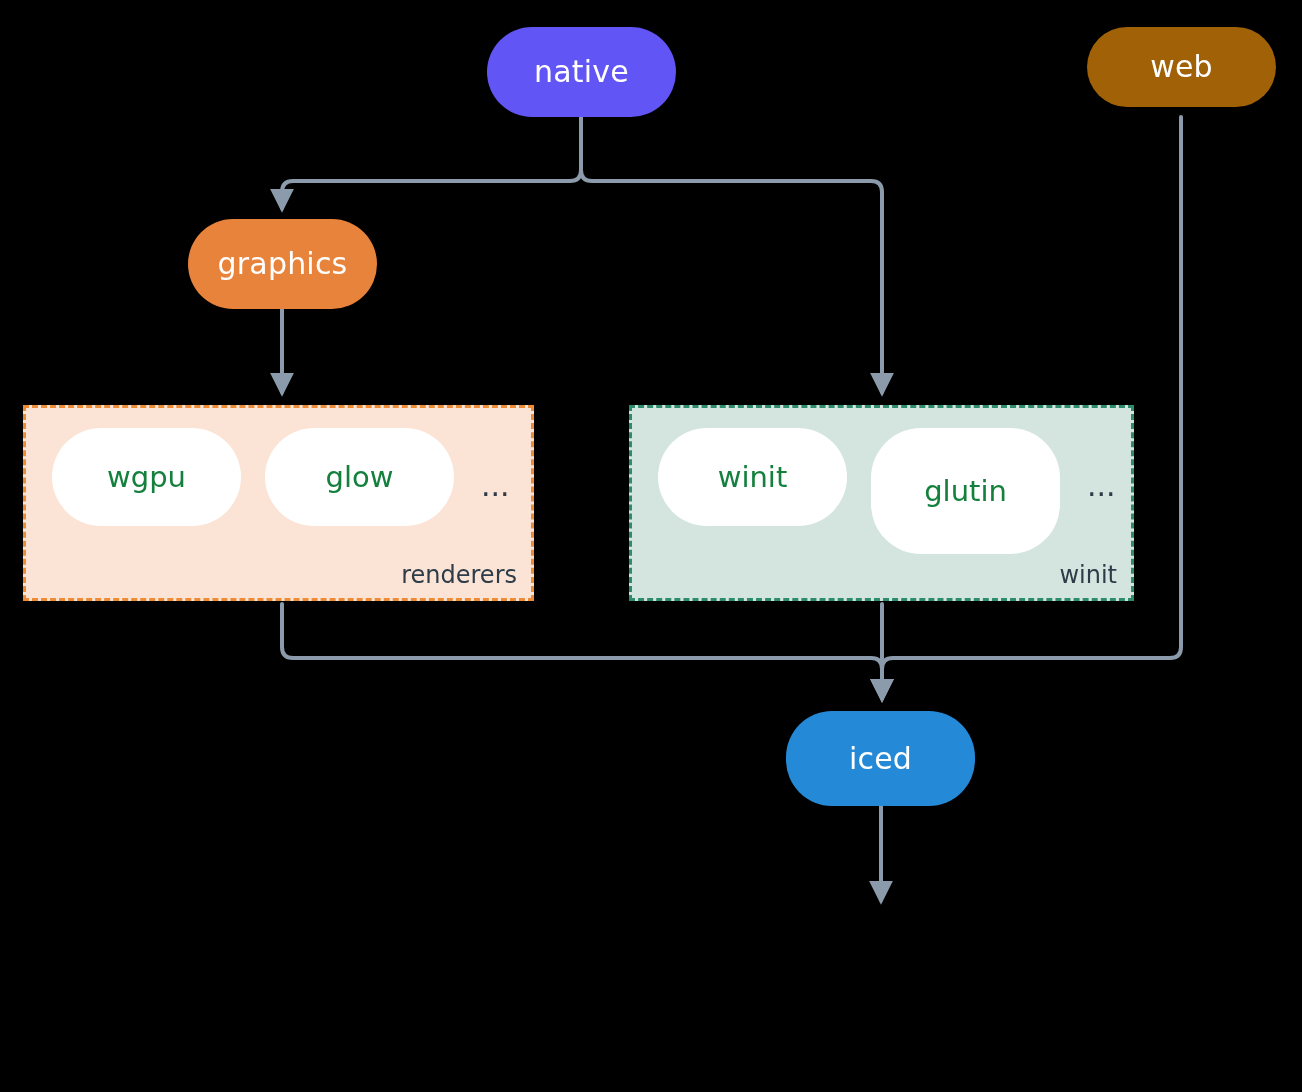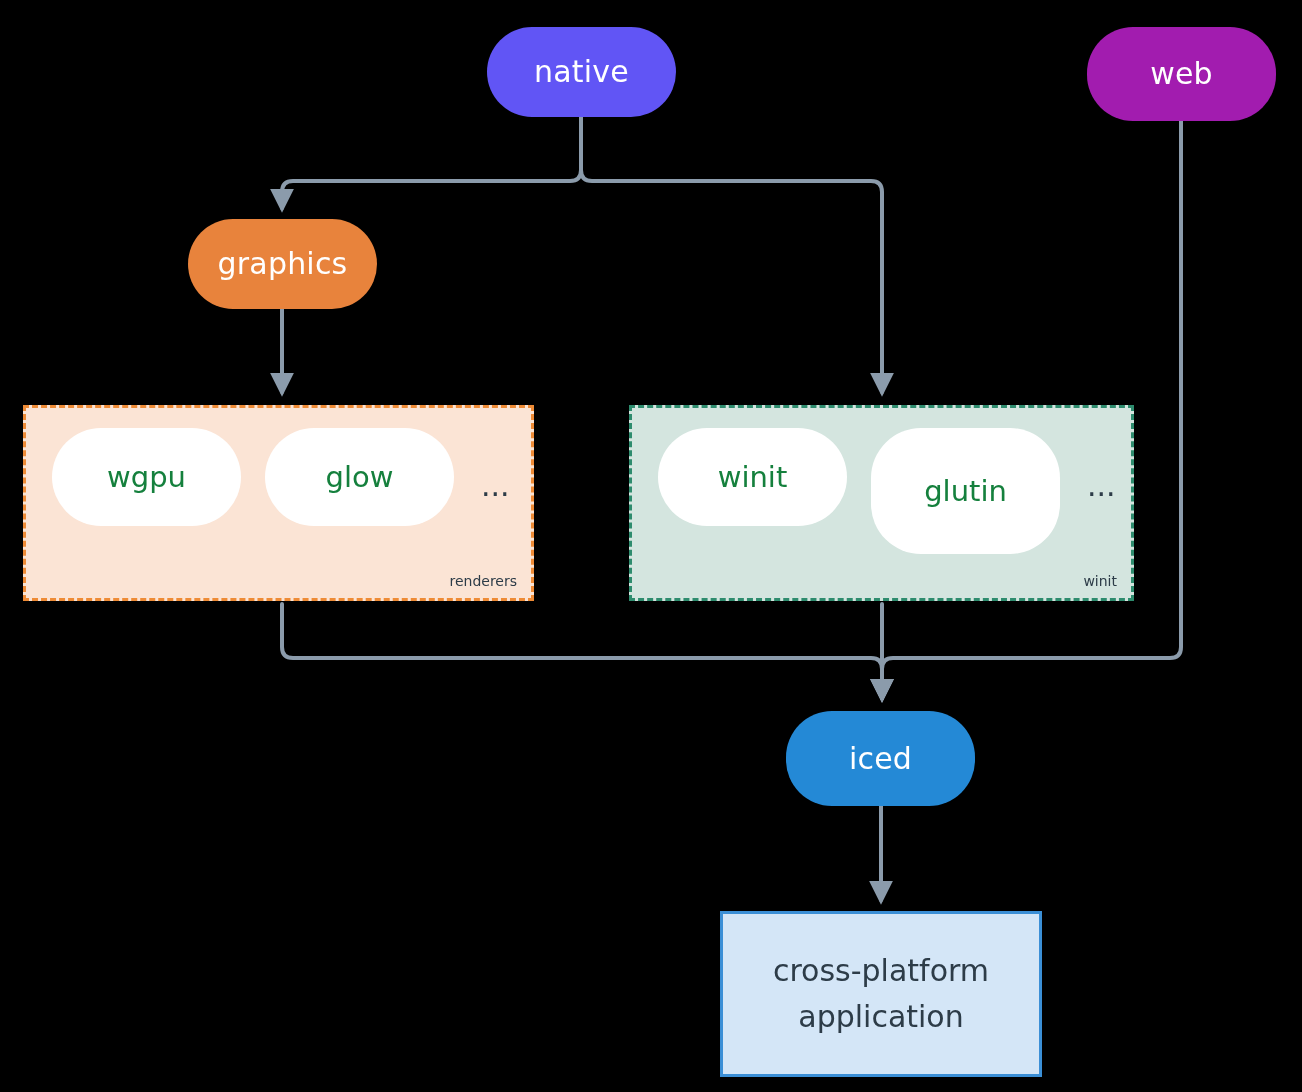--- a/index.html
+++ b/index.html
@@ -33,21 +33,21 @@
     line-height: 1.25;
   }
   
   .cap {
     border-radius: 46px;
     color: #ffffff;
     font-size: 30px;
     letter-spacing: 0.2px;
   }
   .cap-native { left: 487px;  top: 27px;  width: 189px; height: 90px; background: #6155f5; }
-  .cap-web    { left: 1087px; top: 27px;  width: 189px; height: 94px; background: #a21caf; }
+  .cap-web    { left: 1087px; top: 27px;  width: 189px; height: 80px; background: #a16207; }
   .cap-graphics { left: 188px; top: 219px; width: 189px; height: 90px; background: #e8833c; }
   .cap-iced   { left: 786px;  top: 711px; width: 189px; height: 95px; background: #2489d6; }
 
   
   .cluster {
     position: absolute;
     box-sizing: border-box;
     border-style: dashed;
     border-width: 3px;
   }
@@ -58,21 +58,21 @@
   }
   .cluster-shells {
     left: 629px; top: 405px; width: 505px; height: 196px;
     background: #d4e5df;
     border-color: #2e8c6e;
   }
   .cluster-label {
     position: absolute;
     right: 14px;
     bottom: 9px;
-    font-size: 14px;
+    font-size: 24px;
     color: #2d3c48;
   }
   
   .pill {
     position: absolute;
     display: flex;
     align-items: center;
     justify-content: center;
     background: #ffffff;
     border-radius: 50px;
@@ -160,20 +160,14 @@
     <div class="pill" style="left:26px; top:20px; width:189px; height:98px;">
       <span>winit</span>
     </div>
     <div class="pill" style="left:239px; top:20px; width:189px; height:126px;">
       <span>glutin</span>
     </div>
     <div class="ellipsis" style="left:455px; top:63px;">...</div>
     <div class="cluster-label">winit</div>
   </div>
 
-  <div class="rect-app">
-    <div>
-      <div>cross-platform</div>
-      <div>application</div>
-    </div>
-  </div>
 
 </div>
 
 </body></html>

